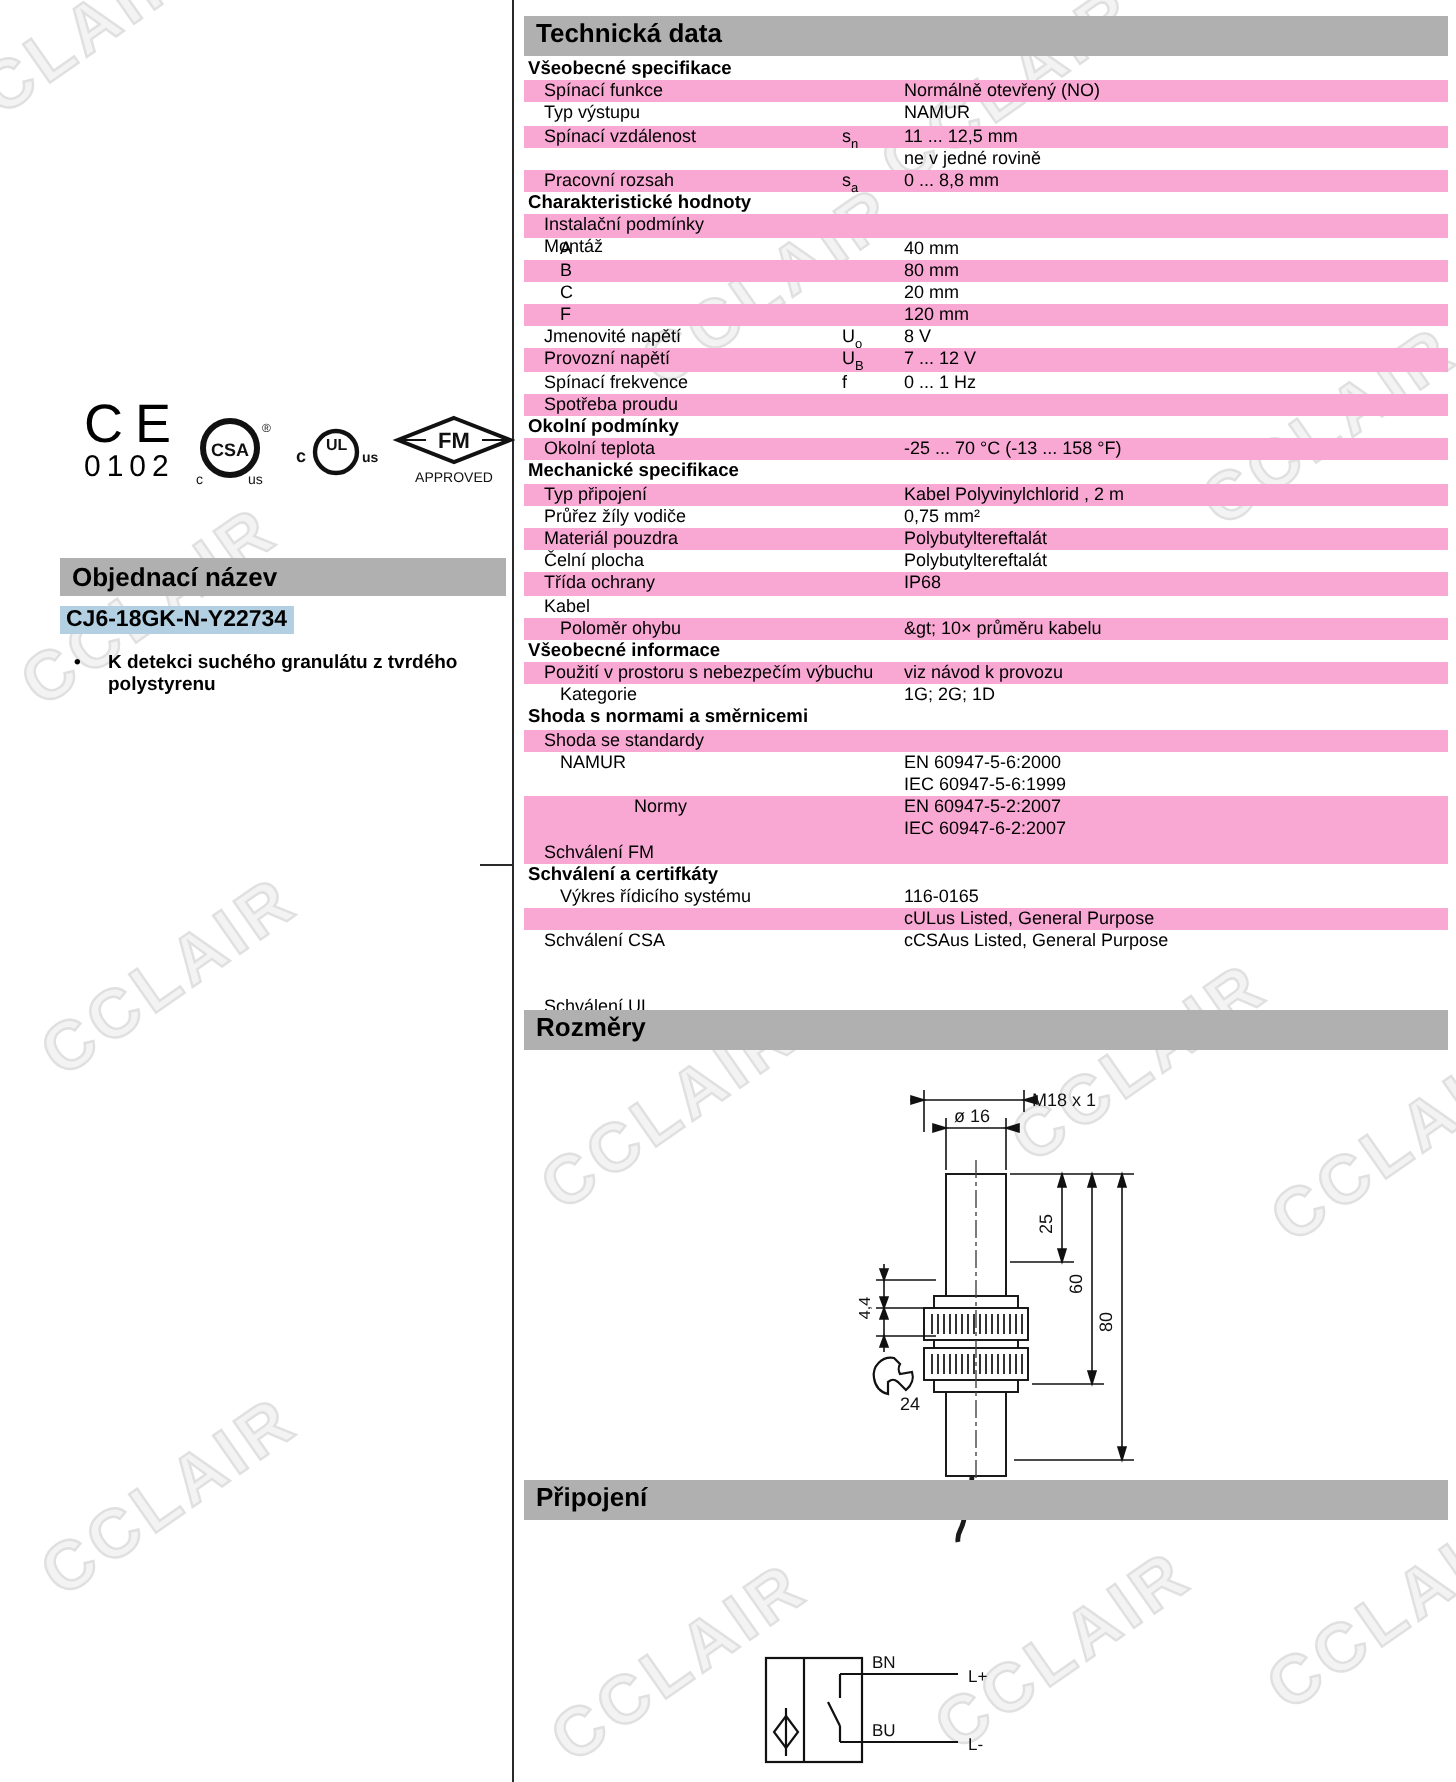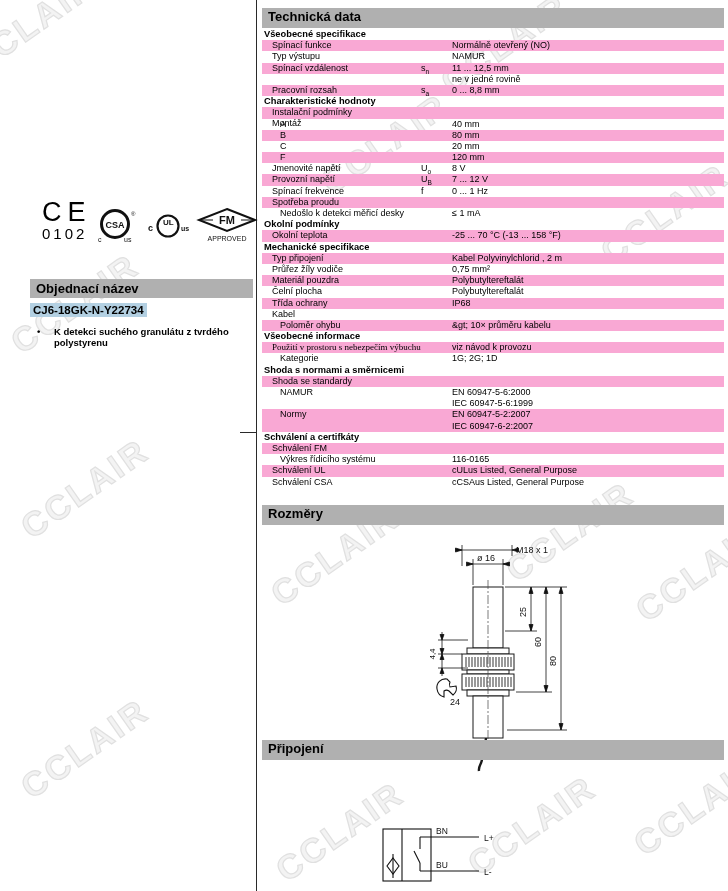--- a/index.html
+++ b/index.html
@@ -113,48 +113,47 @@
       <div class="trow sec"><span class="lab" style="padding-left: 2px;">Charakteristické hodnoty</span></div>
       <div class="trow shade"><span class="lab" style="padding-left: 10px;">Instalační podmínky</span></div>
       <div class="trow"><span class="lab" style="padding-left: 18px;">A</span><span class="val">40 mm</span></div>
       <div class="trow shade"><span class="lab" style="padding-left: 18px;">B</span><span class="val">80 mm</span></div>
       <div class="trow"><span class="lab" style="padding-left: 18px;">C</span><span class="val">20 mm</span></div>
       <div class="trow shade"><span class="lab" style="padding-left: 18px;">F</span><span class="val">120 mm</span></div>
       <div class="trow"><span class="lab" style="padding-left: 10px;">Jmenovité napětí</span><span class="sym">U<sub>o</sub></span><span class="val">8 V</span></div>
       <div class="trow shade"><span class="lab" style="padding-left: 10px;">Provozní napětí</span><span class="sym">U<sub>B</sub></span><span class="val">7 ... 12 V</span></div>
       <div class="trow"><span class="lab" style="padding-left: 10px;">Spínací frekvence</span><span class="sym">f</span><span class="val">0 ... 1 Hz</span></div>
       <div class="trow shade"><span class="lab" style="padding-left: 10px;">Spotřeba proudu</span></div>
-      <div class="trow"><span class="lab" style="padding-left: 18px;">Nedošlo k detekci měřicí desky</span><span class="val">≤ 1 mA</span></div>
       <div class="trow sec"><span class="lab" style="padding-left: 2px;">Okolní podmínky</span></div>
       <div class="trow shade"><span class="lab" style="padding-left: 10px;">Okolní teplota</span><span class="val">-25 ... 70 °C (-13 ... 158 °F)</span></div>
       <div class="trow sec"><span class="lab" style="padding-left: 2px;">Mechanické specifikace</span></div>
       <div class="trow shade"><span class="lab" style="padding-left: 10px;">Typ připojení</span><span class="val">Kabel Polyvinylchlorid , 2 m</span></div>
       <div class="trow"><span class="lab" style="padding-left: 10px;">Průřez žíly vodiče</span><span class="val">0,75 mm²</span></div>
       <div class="trow shade"><span class="lab" style="padding-left: 10px;">Materiál pouzdra</span><span class="val">Polybutyltereftalát</span></div>
       <div class="trow"><span class="lab" style="padding-left: 10px;">Čelní plocha</span><span class="val">Polybutyltereftalát</span></div>
       <div class="trow shade"><span class="lab" style="padding-left: 10px;">Třída ochrany</span><span class="val">IP68</span></div>
       <div class="trow"><span class="lab" style="padding-left: 10px;">Kabel</span></div>
       <div class="trow shade"><span class="lab" style="padding-left: 18px;">Poloměr ohybu</span><span class="val">&amp;gt; 10× průměru kabelu</span></div>
       <div class="trow sec"><span class="lab" style="padding-left: 2px;">Všeobecné informace</span></div>
-      <div class="trow shade"><span class="lab" style="padding-left: 10px; font-family: Liberation Serif, serif;">Použití v prostoru s nebezpečím výbuchu</span><span class="val">viz návod k provozu</span></div>
+      <div class="trow shade"><span class="lab" style="padding-left: 10px;">Použití v prostoru s nebezpečím výbuchu</span><span class="val">viz návod k provozu</span></div>
       <div class="trow"><span class="lab" style="padding-left: 18px;">Kategorie</span><span class="val">1G; 2G; 1D</span></div>
       <div class="trow sec"><span class="lab" style="padding-left: 2px;">Shoda s normami a směrnicemi</span></div>
       <div class="trow shade"><span class="lab" style="padding-left: 10px;">Shoda se standardy</span></div>
       <div class="trow dbl"><span class="lab" style="padding-left: 18px;">NAMUR</span><span class="val">
           <div>EN 60947-5-6:2000</div>
           <div>IEC 60947-5-6:1999</div>
         </span></div>
-      <div class="trow shade dbl"><span class="lab" style="padding-left: 18px;">Normy</span><span class="val">
+      <div class="trow shade dbl"><span class="lab" style="padding-left: 31px; margin-left: 24px;">Normy</span><span class="val">
           <div>EN 60947-5-2:2007</div>
           <div>IEC 60947-6-2:2007</div>
         </span></div>
+      <div class="trow shade"><span class="lab" style="padding-left: 10px;">Schválení FM</span></div>
       <div class="trow sec"><span class="lab" style="padding-left: 2px;">Schválení a certifkáty</span></div>
-      <div class="trow shade"><span class="lab" style="padding-left: 10px;">Schválení FM</span></div>
       <div class="trow"><span class="lab" style="padding-left: 18px;">Výkres řídicího systému</span><span class="val">116-0165</span></div>
-      <div class="trow shade"><span class="lab" style="padding-left: 10px;">Schválení UL</span><span class="val">cULus Listed, General Purpose</span></div>
+      <div class="trow shade"><span class="lab" style="padding-left: 10px; margin-top: 44px;">Schválení UL</span><span class="val">cULus Listed, General Purpose</span></div>
       <div class="trow"><span class="lab" style="padding-left: 10px;">Schválení CSA</span><span class="val">cCSAus Listed, General Purpose</span></div>
     </div>
 
   <div class="bar" style="left:262px;top:505px;width:462px;">Rozměry</div>
 
   <svg class="z" style="left:420px;top:535px" width="175" height="248" viewBox="420 535 175 248">
     <defs>
       <pattern id="knurl" width="3" height="4" patternUnits="userSpaceOnUse">
         <rect width="3" height="4" fill="#fff"></rect>
         <line x1="1" y1="0" x2="1" y2="4" stroke="#333" stroke-width="1"></line>

